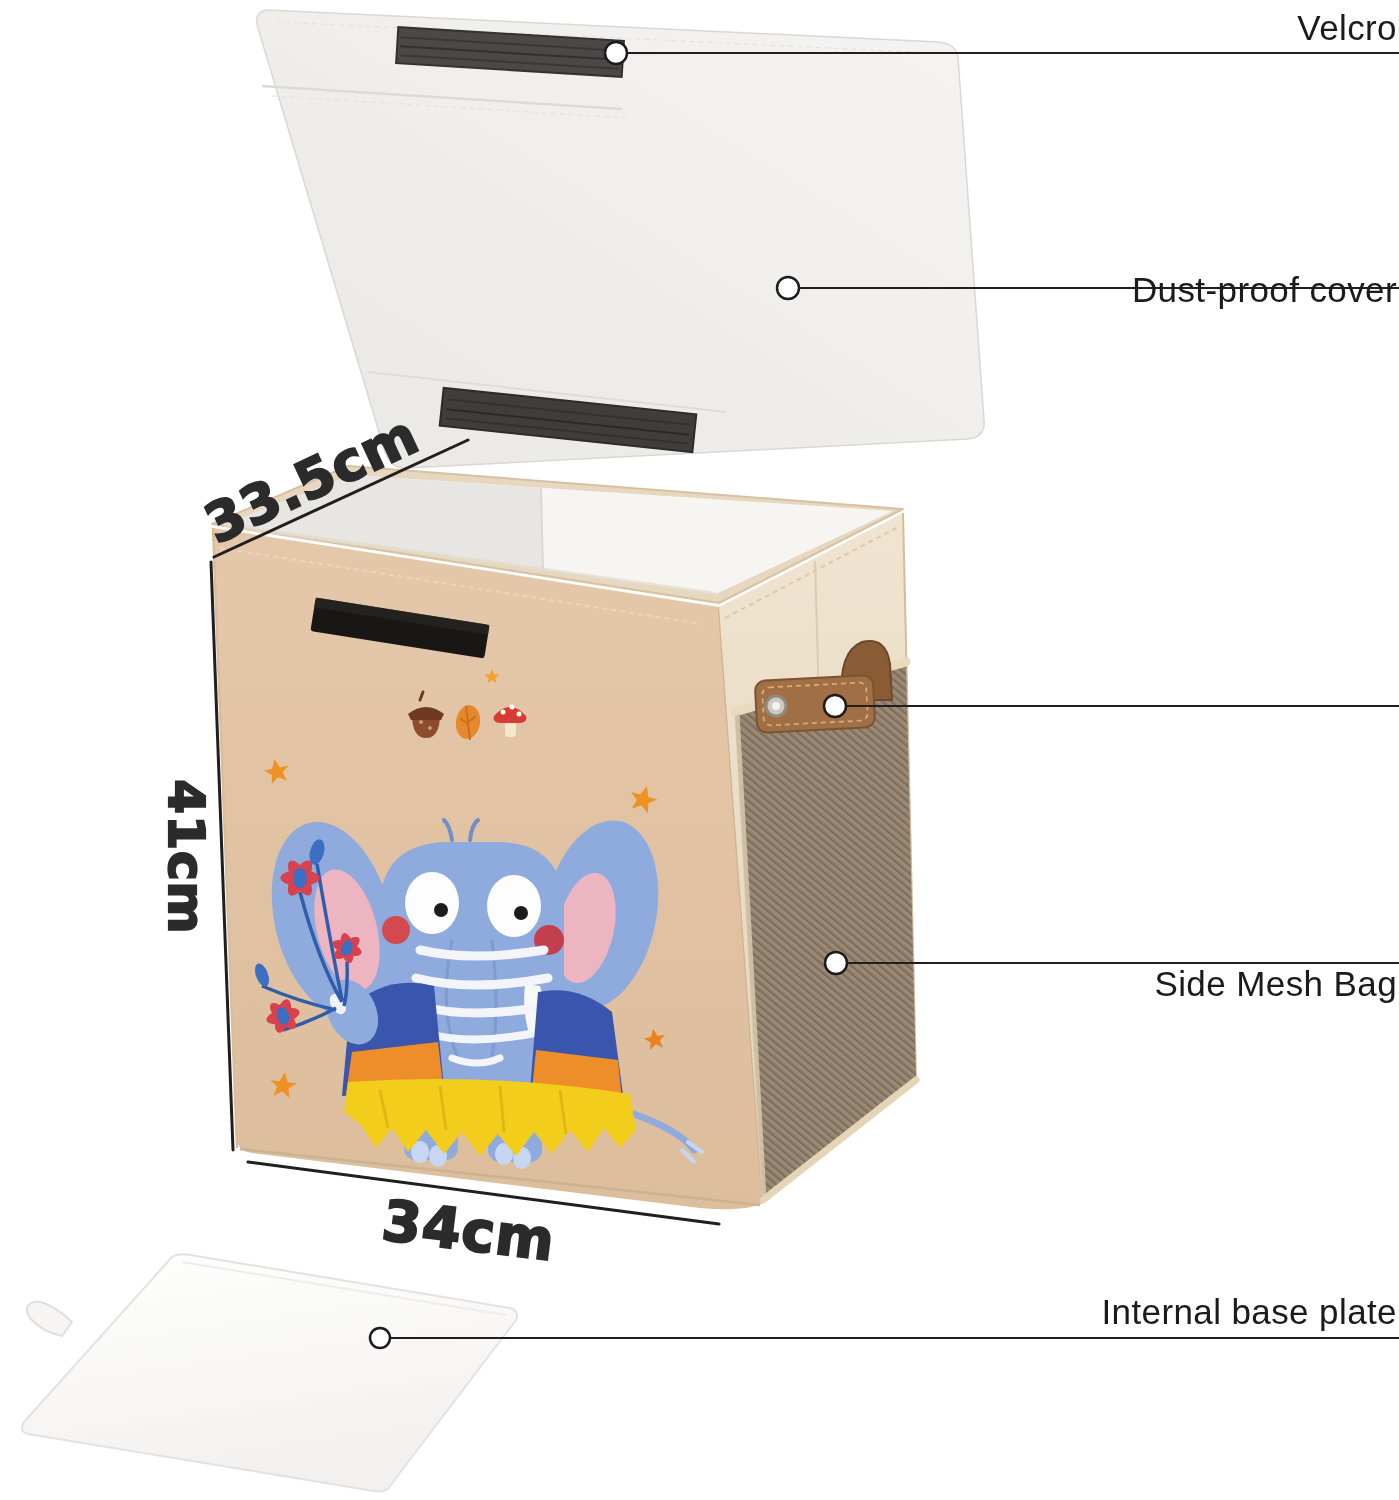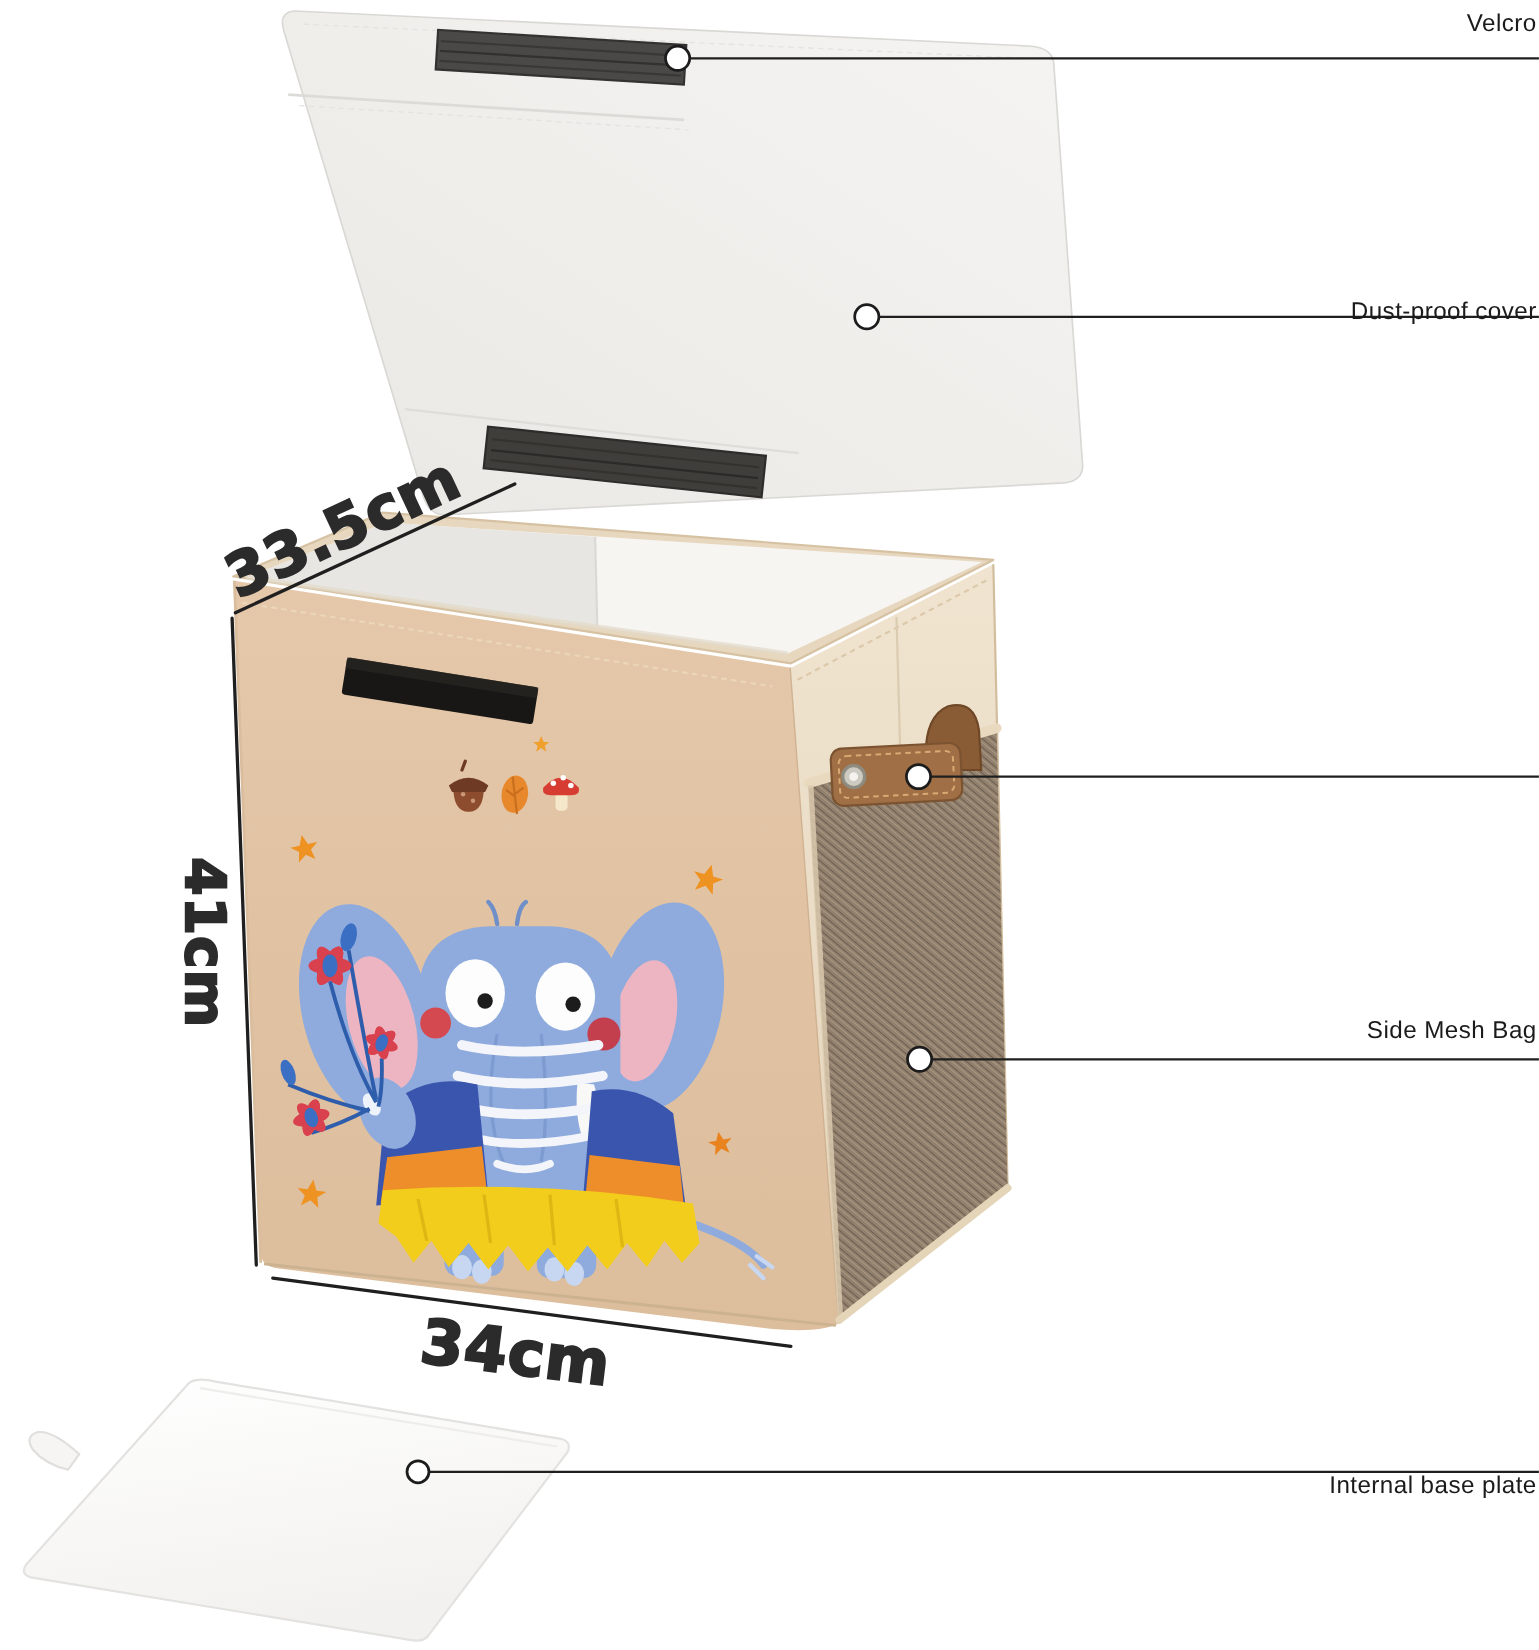--- a/index.html
+++ b/index.html
@@ -1,31 +1,31 @@
 <!DOCTYPE html>
 <html><head>
 <meta charset="utf-8">
 <title>Storage Box Infographic</title>
 <style>
   html,body{margin:0;padding:0;background:#ffffff;}
   #canvas{position:relative;width:1399px;height:1500px;background:#ffffff;overflow:hidden;
           font-family:"Liberation Sans",sans-serif;}
   svg.illus{position:absolute;left:0;top:0;display:block;}
-  .callout-label{position:absolute;right:2px;color:#1b1b1b;font-size:22px;letter-spacing:.4px;
+  .callout-label{position:absolute;right:2px;color:#1b1b1b;font-size:35px;letter-spacing:.4px;
                  white-space:pre;text-align:right;font-weight:500;}
   .dim-label{position:absolute;font-family:"DejaVu Sans",sans-serif;font-weight:900;color:#2b2b2b;
              -webkit-text-stroke:2.2px #2b2b2b;letter-spacing:1px;white-space:pre;}
   .dim-335{left:198px;top:448px;font-size:54px;transform:rotate(-25deg);}
   .dim-41{left:108px;top:828px;font-size:50px;transform:rotate(90deg);}
   .dim-34{left:382px;top:1198px;font-size:56px;transform:rotate(7deg);}
   .lbl-velcro{top:8px;}
   .lbl-cover{top:242px;margin-top:28px;}
   .lbl-handle{top:660px;}
-  .lbl-mesh{top:924px;}
-  .lbl-base{top:1337px;text-align:center;}
+  .lbl-mesh{top:964px;}
+  .lbl-base{top:1292px;text-align:center;}
 </style>
 </head>
 <body>
 
 <div id="canvas">
 
 <svg class="illus" width="1399" height="1500" viewBox="0 0 1399 1500">
   <defs>
     <linearGradient id="lidGrad" x1="1" y1="0" x2="0" y2="1">
       <stop offset="0" stop-color="#f5f4f2"></stop>

